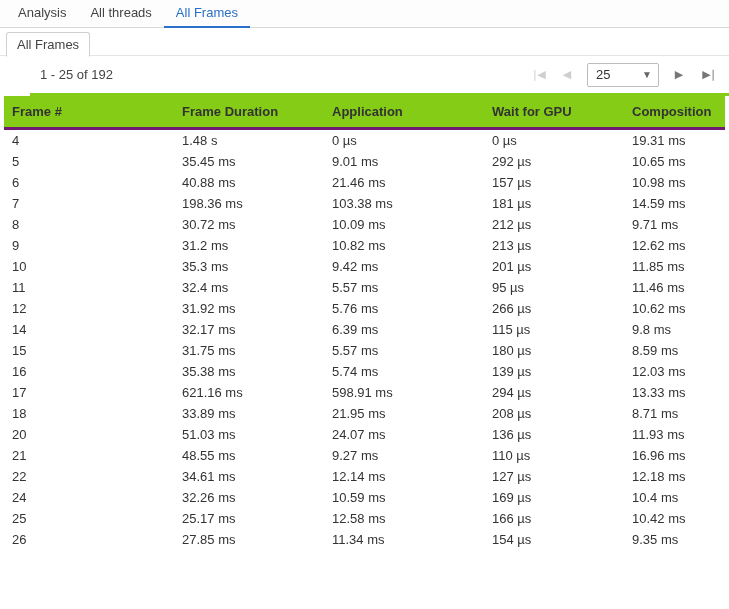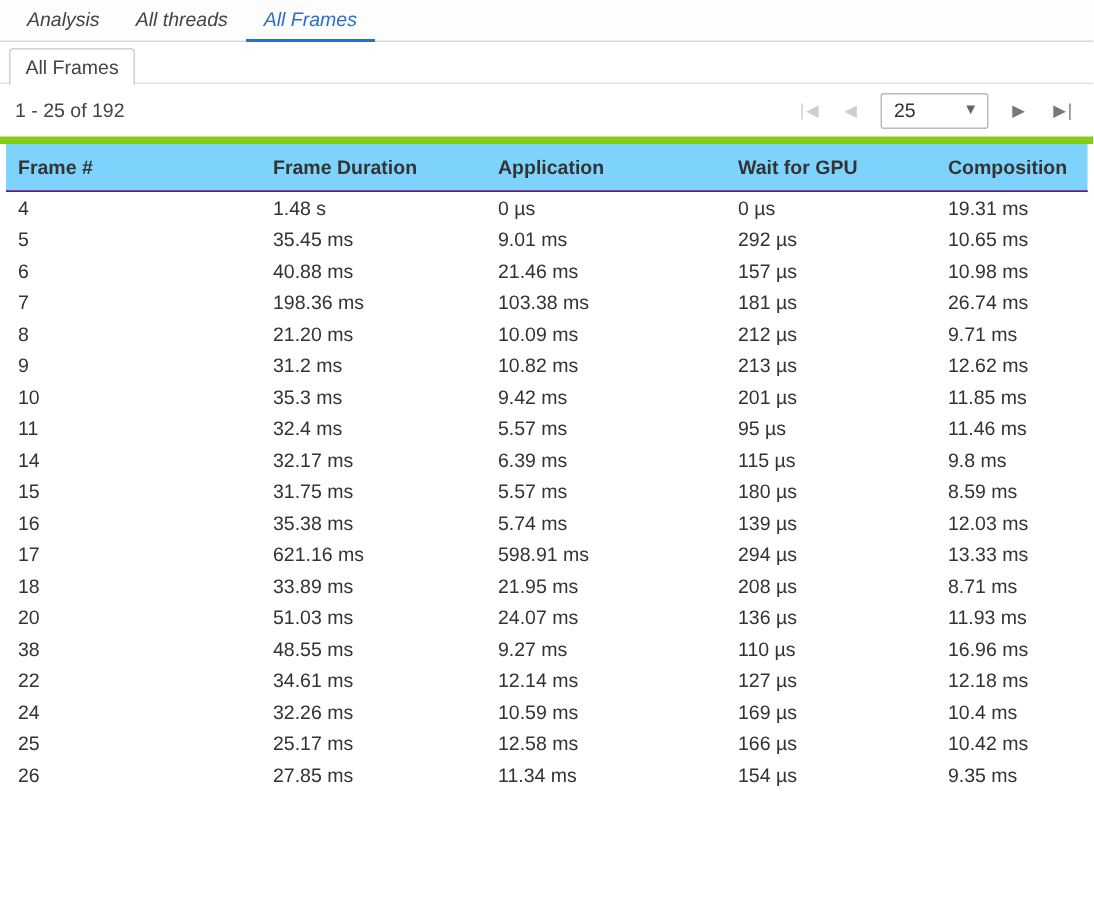--- a/index.html
+++ b/index.html
@@ -19,21 +19,20 @@
     padding: 0 6px;
     background: #fdfdfd;
     height: 28px;
   }
   .tab1 {
     padding: 5px 12px 6px 12px;
     color: #444;
     cursor: pointer;
     border-bottom: 2px solid transparent;
     margin-bottom: -1px;
-    font-style: italic;
   }
   .tab1.active {
     color: #2a6fc9;
     border-bottom: 2px solid #2a6fc9;
   }
   .tabbar-2 {
     display: flex;
     align-items: center;
     border-bottom: 1px solid #e4e4e4;
     padding: 0 6px;
@@ -49,23 +48,24 @@
     color: #444;
     margin-top: 4px;
     margin-bottom: -1px;
     cursor: pointer;
   }
   .pager {
     display: flex;
     align-items: center;
     justify-content: space-between;
     height: 40px;
-    border-bottom: 5px solid #84cc16;
+    border-bottom: 3px solid #84cc16;
     padding: 0 10px;
     color: #444;
+    margin-left: 30px;
   }
   .pager-right { display: flex; align-items: center; gap: 10px; }
   .pbtn {
     width: 20px; height: 20px;
     display: flex; align-items: center; justify-content: center;
     color: #777;
     cursor: pointer;
     font-size: 11px;
     user-select: none;
   }
@@ -87,22 +87,22 @@
   table.grid {
     width: 100%;
     border-collapse: collapse;
     table-layout: fixed;
   }
   table.grid th {
     text-align: left;
     font-weight: 600;
     color: #333;
     padding: 8px 8px;
-    border-bottom: 1px solid #701a75;
-    background: #7dd3fc;
+    border-bottom: 3px solid #701a75;
+    background: #84cc16;
   }
   table.grid td {
     text-align: left;
     padding: 3px 8px;
     color: #333;
     white-space: nowrap;
   }
   col.c-frame { width: 170px; }
   col.c-dur   { width: 150px; }
   col.c-app   { width: 160px; }
@@ -180,25 +180,25 @@
             <td>40.88 ms</td>
             <td>21.46 ms</td>
             <td>157 µs</td>
             <td>10.98 ms</td>
           </tr>
           <tr>
             <td>7</td>
             <td>198.36 ms</td>
             <td>103.38 ms</td>
             <td>181 µs</td>
-            <td>26.74 ms</td>
+            <td>14.59 ms</td>
           </tr>
           <tr>
             <td>8</td>
-            <td>21.20 ms</td>
+            <td>30.72 ms</td>
             <td>10.09 ms</td>
             <td>212 µs</td>
             <td>9.71 ms</td>
           </tr>
           <tr>
             <td>9</td>
             <td>31.2 ms</td>
             <td>10.82 ms</td>
             <td>213 µs</td>
             <td>12.62 ms</td>
@@ -211,20 +211,27 @@
             <td>11.85 ms</td>
           </tr>
           <tr>
             <td>11</td>
             <td>32.4 ms</td>
             <td>5.57 ms</td>
             <td>95 µs</td>
             <td>11.46 ms</td>
           </tr>
           <tr>
+            <td>12</td>
+            <td>31.92 ms</td>
+            <td>5.76 ms</td>
+            <td>266 µs</td>
+            <td>10.62 ms</td>
+          </tr>
+          <tr>
             <td>14</td>
             <td>32.17 ms</td>
             <td>6.39 ms</td>
             <td>115 µs</td>
             <td>9.8 ms</td>
           </tr>
           <tr>
             <td>15</td>
             <td>31.75 ms</td>
             <td>5.57 ms</td>
@@ -253,21 +260,21 @@
             <td>8.71 ms</td>
           </tr>
           <tr>
             <td>20</td>
             <td>51.03 ms</td>
             <td>24.07 ms</td>
             <td>136 µs</td>
             <td>11.93 ms</td>
           </tr>
           <tr>
-            <td>38</td>
+            <td>21</td>
             <td>48.55 ms</td>
             <td>9.27 ms</td>
             <td>110 µs</td>
             <td>16.96 ms</td>
           </tr>
           <tr>
             <td>22</td>
             <td>34.61 ms</td>
             <td>12.14 ms</td>
             <td>127 µs</td>

